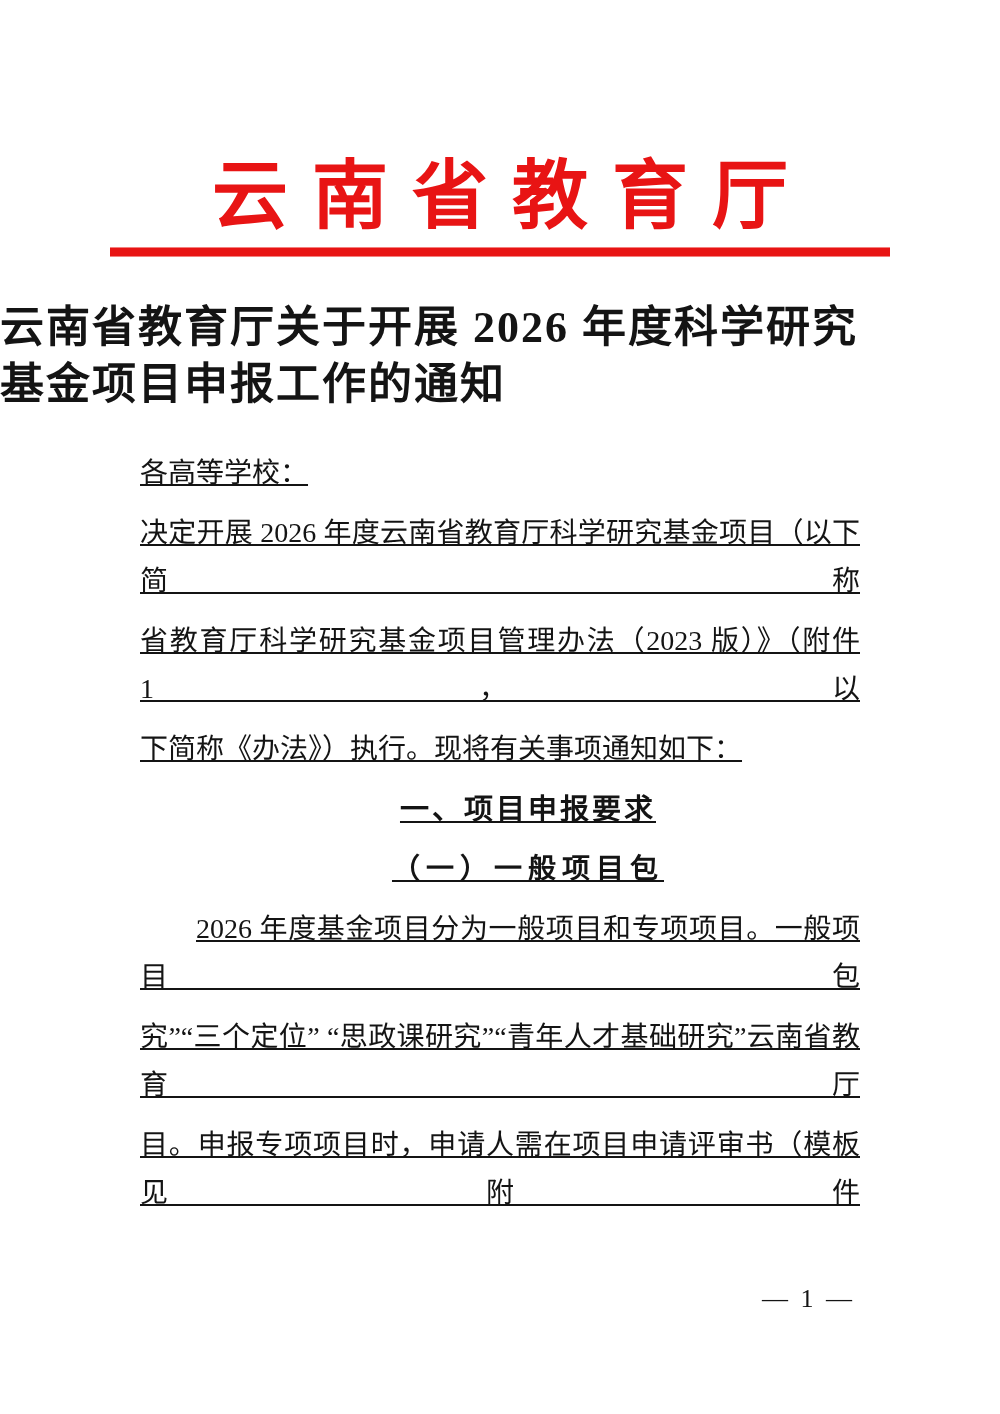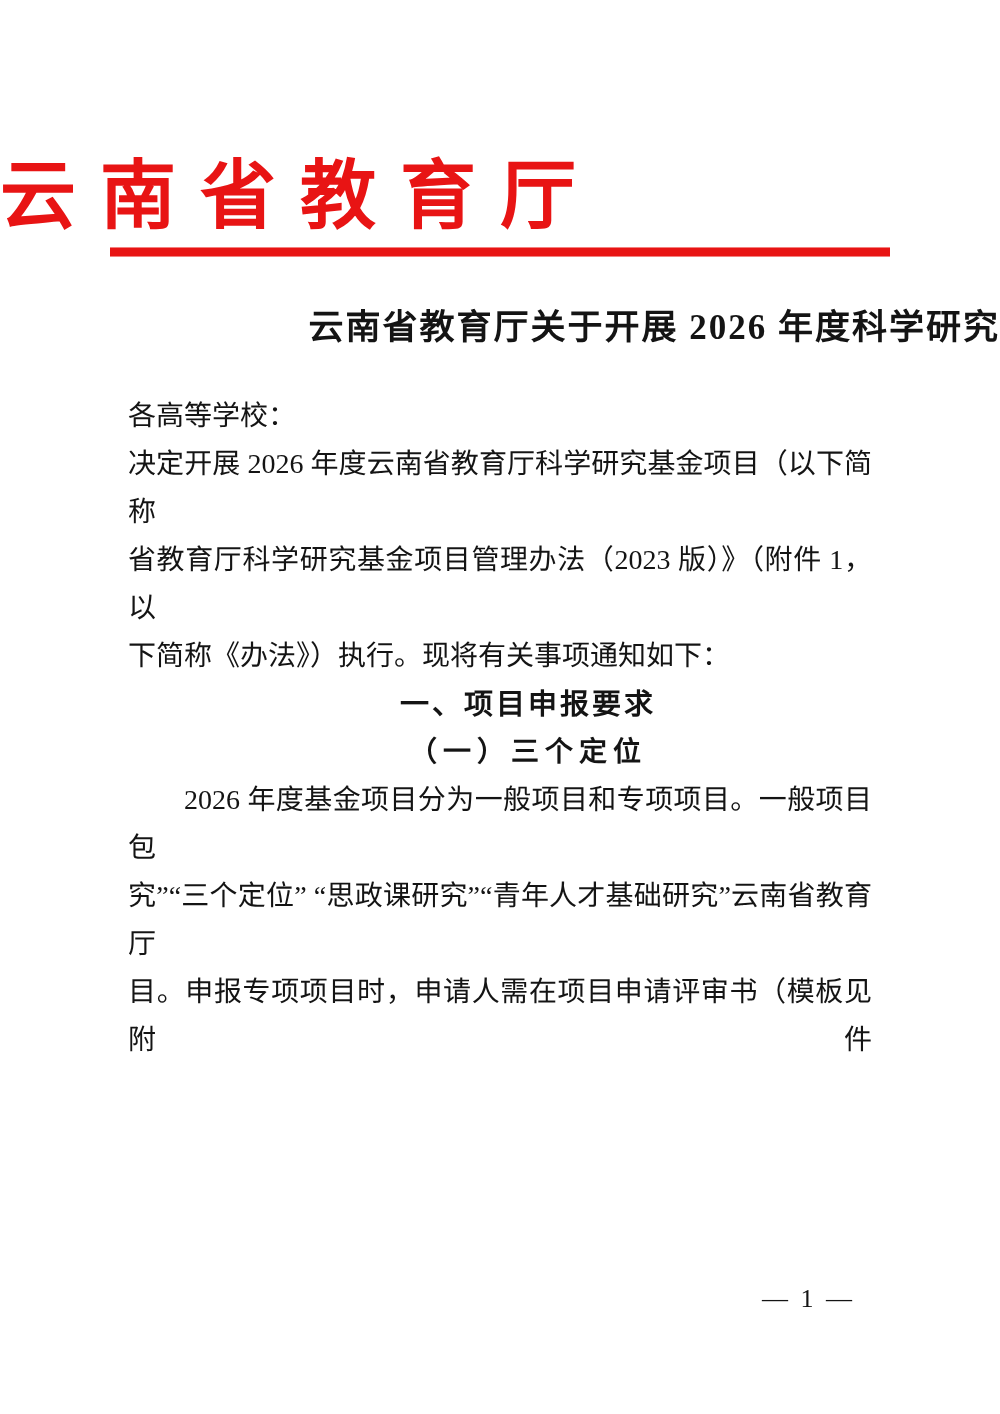--- a/index.html
+++ b/index.html
@@ -12,20 +12,21 @@
     height: 1414px;
     margin: 0 auto;
     background: #ffffff;
     color: var(--ink);
     font-family: "Liberation Serif", "DejaVu Serif", serif;
     overflow: hidden;
   }
   
   .agency-wrap {
     padding-top: 158px;
+    text-align: center;
     line-height: 1;
   }
   .agency {
     display: inline-block;
     color: var(--accent);
     font-size: 76px;
     font-weight: 700;
     letter-spacing: 24px;
     margin-right: -24px; 
     white-space: nowrap;
@@ -37,37 +38,38 @@
     background: linear-gradient(
       to bottom,
       #f4807e 0%, #f4807e 14%,
       var(--accent) 14%, var(--accent) 86%,
       #f4807e 86%, #f4807e 100%
     );
   }
   
   .doc-title {
     margin: 42px auto 0 auto;
-    text-align: right;
-    font-size: 35px;
+    text-align: left;
+    font-size: 44px;
     line-height: 57px;
     font-weight: 700;
     letter-spacing: 2px;
   }
   
   .body-block {
     width: 744px;
     margin: 36px auto 0 auto;
     font-size: 28px;
     line-height: 48px;
   }
   .line {
-    margin: 0;
+    margin: 12px;
     padding: 0;
     white-space: normal;
+    text-decoration: underline;
   }
   .indent { text-indent: 56px; text-align: center; }
   .justify {
     text-align: justify;
     text-align-last: justify;
     text-justify: inter-character;
   }
   .section-heading {
     font-family: "Liberation Sans", "DejaVu Sans", sans-serif;
     font-weight: 700;
@@ -93,29 +95,30 @@
 
 <div class="page">
 
   <div class="agency-wrap">
     <span class="agency">云南省教育厅</span>
   </div>
   <div class="red-rule"></div>
 
   <h1 class="doc-title">
     <div>云南省教育厅关于开展 2026 年度科学研究</div>
+    <div>基金项目申报工作的通知</div>
   </h1>
 
   <div class="body-block">
     <p class="line">各高等学校：</p>
     <p class="line justify">决定开展 2026 年度云南省教育厅科学研究基金项目（以下简称</p>
     <p class="line justify">省教育厅科学研究基金项目管理办法（2023 版）》（附件 1，以</p>
     <p class="line">下简称《办法》）执行。现将有关事项通知如下：</p>
     <p class="line indent section-heading">一、项目申报要求</p>
-    <p class="line indent subsection-heading">（一）三个定位</p>
+    <p class="line indent subsection-heading">（一）一般项目包</p>
     <p class="line indent justify">2026 年度基金项目分为一般项目和专项项目。一般项目包</p>
     <p class="line justify">究”“三个定位” “思政课研究”“青年人才基础研究”云南省教育厅</p>
     <p class="line justify">目。申报专项项目时，申请人需在项目申请评审书（模板见附件</p>
 
   </div>
 
   <div class="page-number">— 1 —</div>
 
 </div>
 

